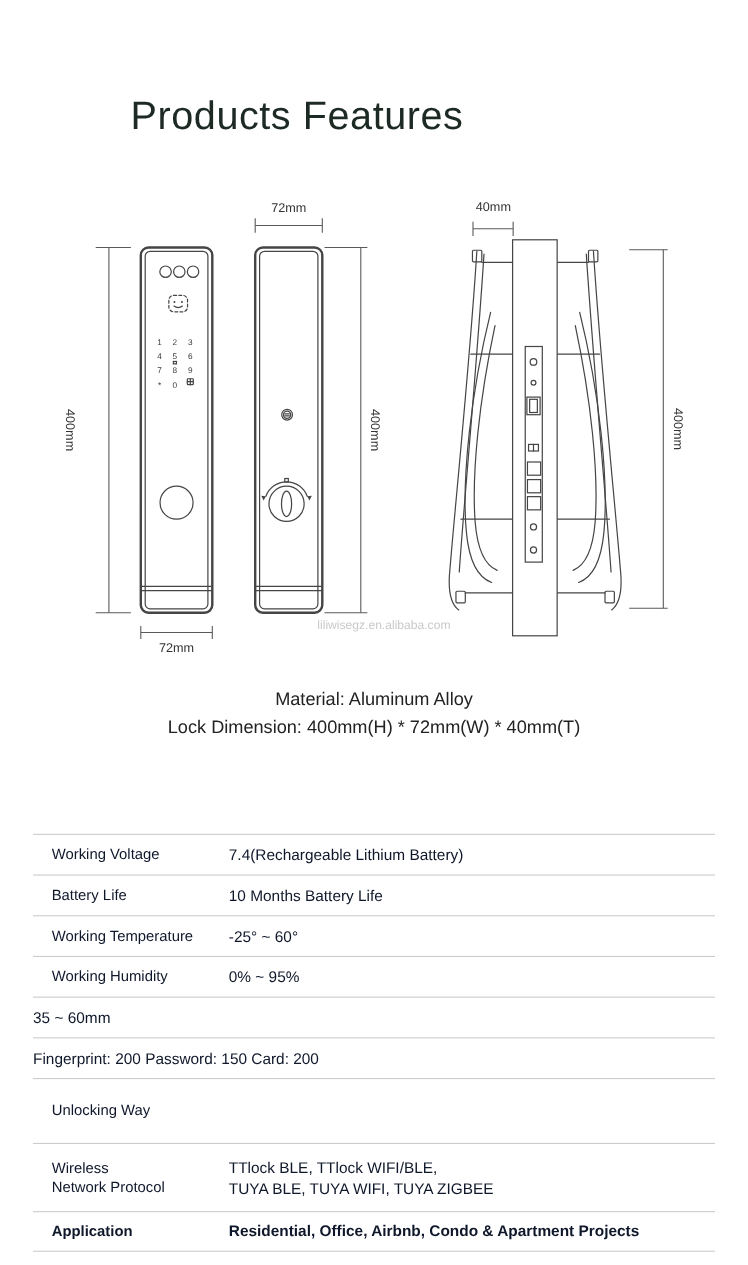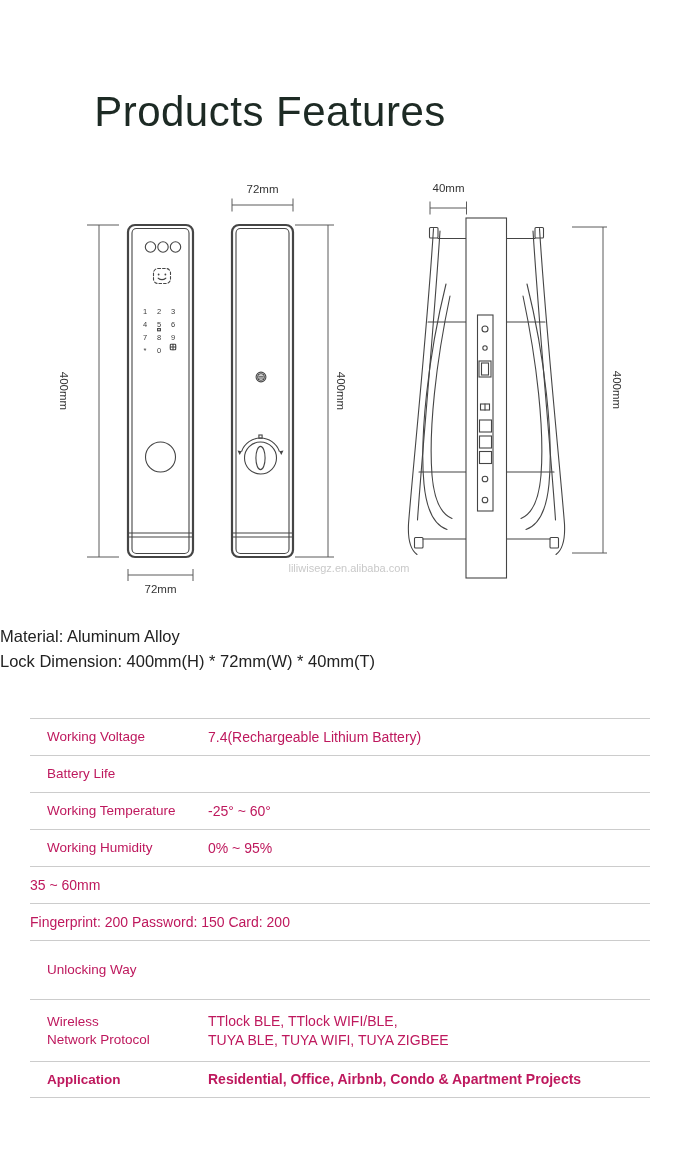--- a/index.html
+++ b/index.html
@@ -2,38 +2,38 @@
 <html><head>
 <meta charset="utf-8">
 <style>
   html,body { margin:0; padding:0; }
   body {
     width:680px; height:1150px; background:#ffffff; position:relative;
     font-family:"Liberation Sans", sans-serif; color:#2d2d2d; overflow:hidden;
   }
   .title {
     position:absolute; top:60px; left:0; width:540px; text-align:center;
-    font-size:42px; font-weight:400; color:#1d2a24; letter-spacing:0.5px;
+    font-size:36px; font-weight:400; color:#1d2a24; letter-spacing:0.5px;
   }
   svg.drawing { position:absolute; top:172px; left:0; }
   svg.drawing * { vector-effect:none; }
   .lineart { fill:none; stroke:#454545; stroke-width:1.1; stroke-linecap:round; }
   .thick   { stroke-width:2.2; }
   .dim     { fill:none; stroke:#5a5a5a; stroke-width:1; }
   .dimtext { fill:#333; font-size:11.5px; font-family:"Liberation Sans",sans-serif; }
   .keytext { fill:#3a3a3a; font-size:7.5px; font-family:"Liberation Sans",sans-serif; }
   .wm      { fill:#c9c9c9; font-size:11px; font-family:"Liberation Sans",sans-serif; }
   .whitefill { fill:#ffffff; }
   .material {
-    position:absolute; top:624px; left:0; width:680px; 
+    position:absolute; top:624px; left:0; width:680px; text-align:center;
     font-size:16.5px; color:#222; line-height:25px;
   }
   .spec-table {
-    position:absolute; top:718px; left:30px; width:620px;
-    font-size:13.5px; color:#be185d;
+    position:absolute; top:758px; left:30px; width:620px;
+    font-size:13.5px; color:#0f172a;
   }
   .spec-row {
     display:flex; align-items:center; border-top:1px solid #cccccc;
     min-height:37px; box-sizing:border-box;
   }
   .spec-row:last-child { border-bottom:1px solid #cccccc;font-weight:bold; }
   .spec-row.h59 { min-height:59px;justify-content:space-between; }
   .spec-row.h62 { min-height:62px; }
   .spec-label {
     flex:0 0 178px; width:178px; padding-left:17px; box-sizing:border-box;
@@ -210,20 +210,21 @@
   <div>Lock Dimension: 400mm(H) * 72mm(W) * 40mm(T)</div>
 </div>
 
 <div class="spec-table">
   <div class="spec-row">
     <div class="spec-label">Working Voltage</div>
     <div class="spec-value">7.4(Rechargeable Lithium Battery)</div>
   </div>
   <div class="spec-row">
     <div class="spec-label">Battery Life</div>
+    <div class="spec-value">10 Months Battery Life</div>
   </div>
   <div class="spec-row">
     <div class="spec-label">Working Temperature</div>
     <div class="spec-value">-25° ~ 60°</div>
   </div>
   <div class="spec-row">
     <div class="spec-label">Working Humidity</div>
     <div class="spec-value">0% ~ 95%</div>
   </div>
   <div class="spec-row">

